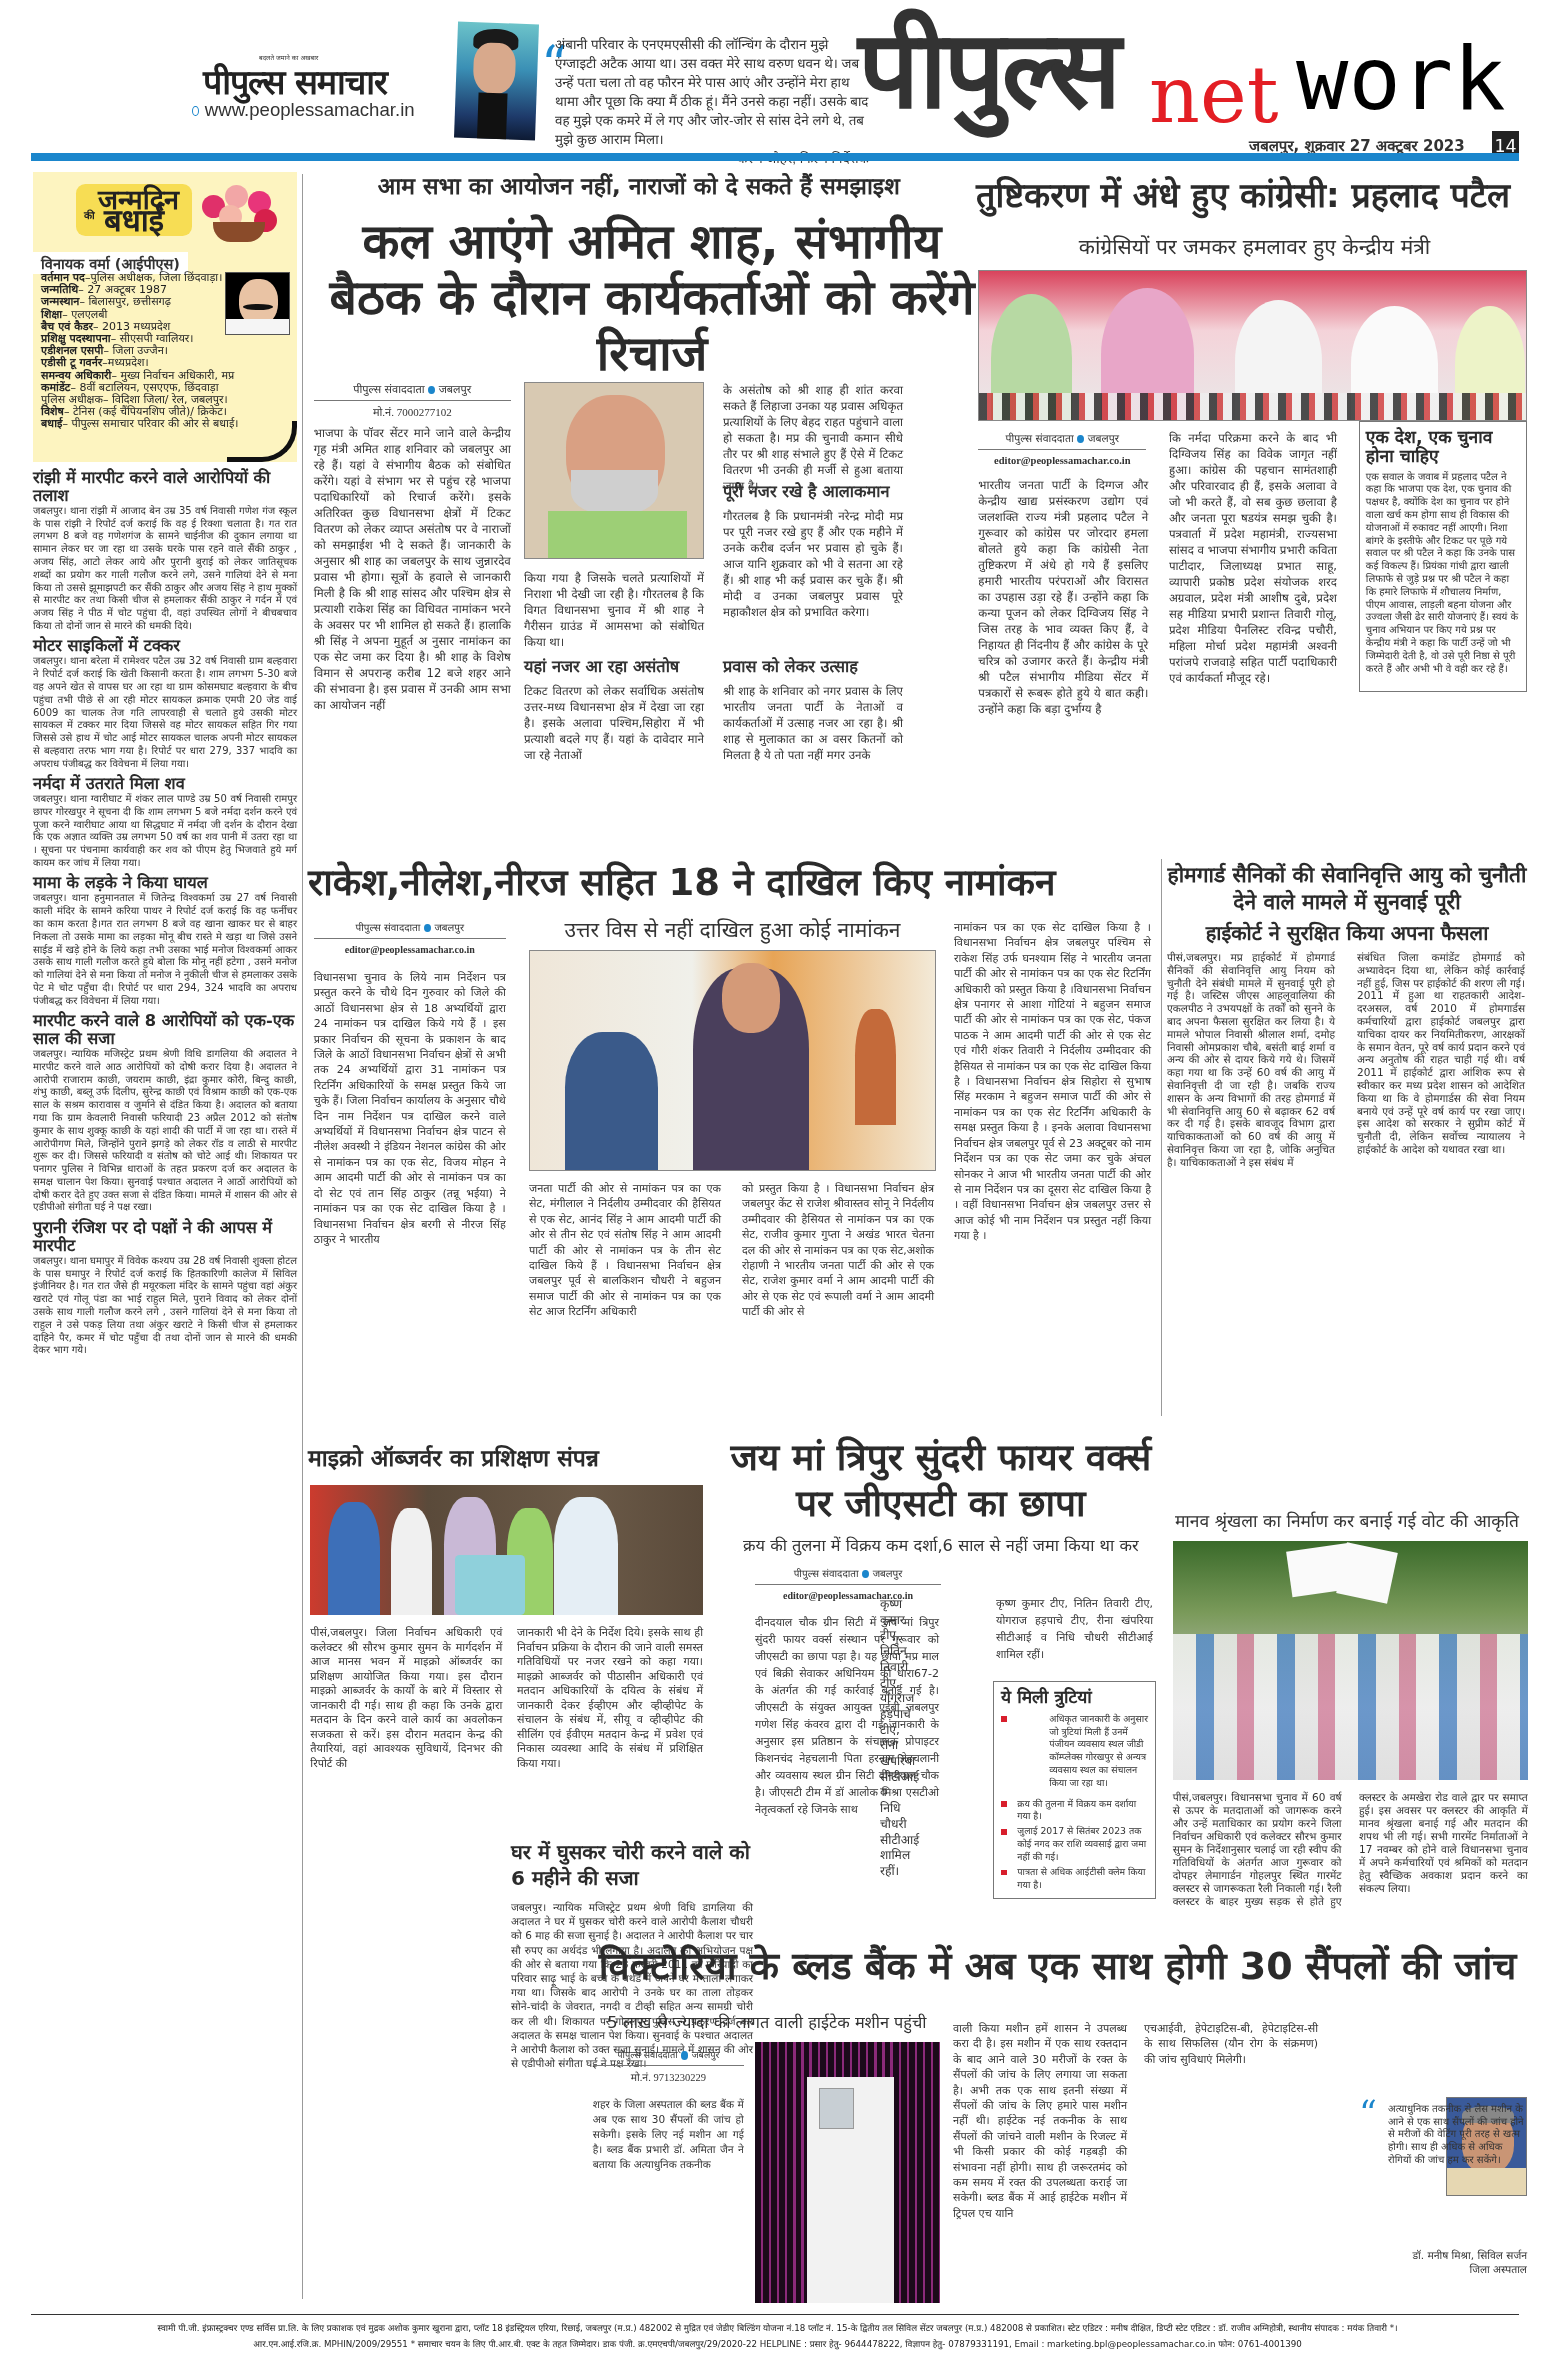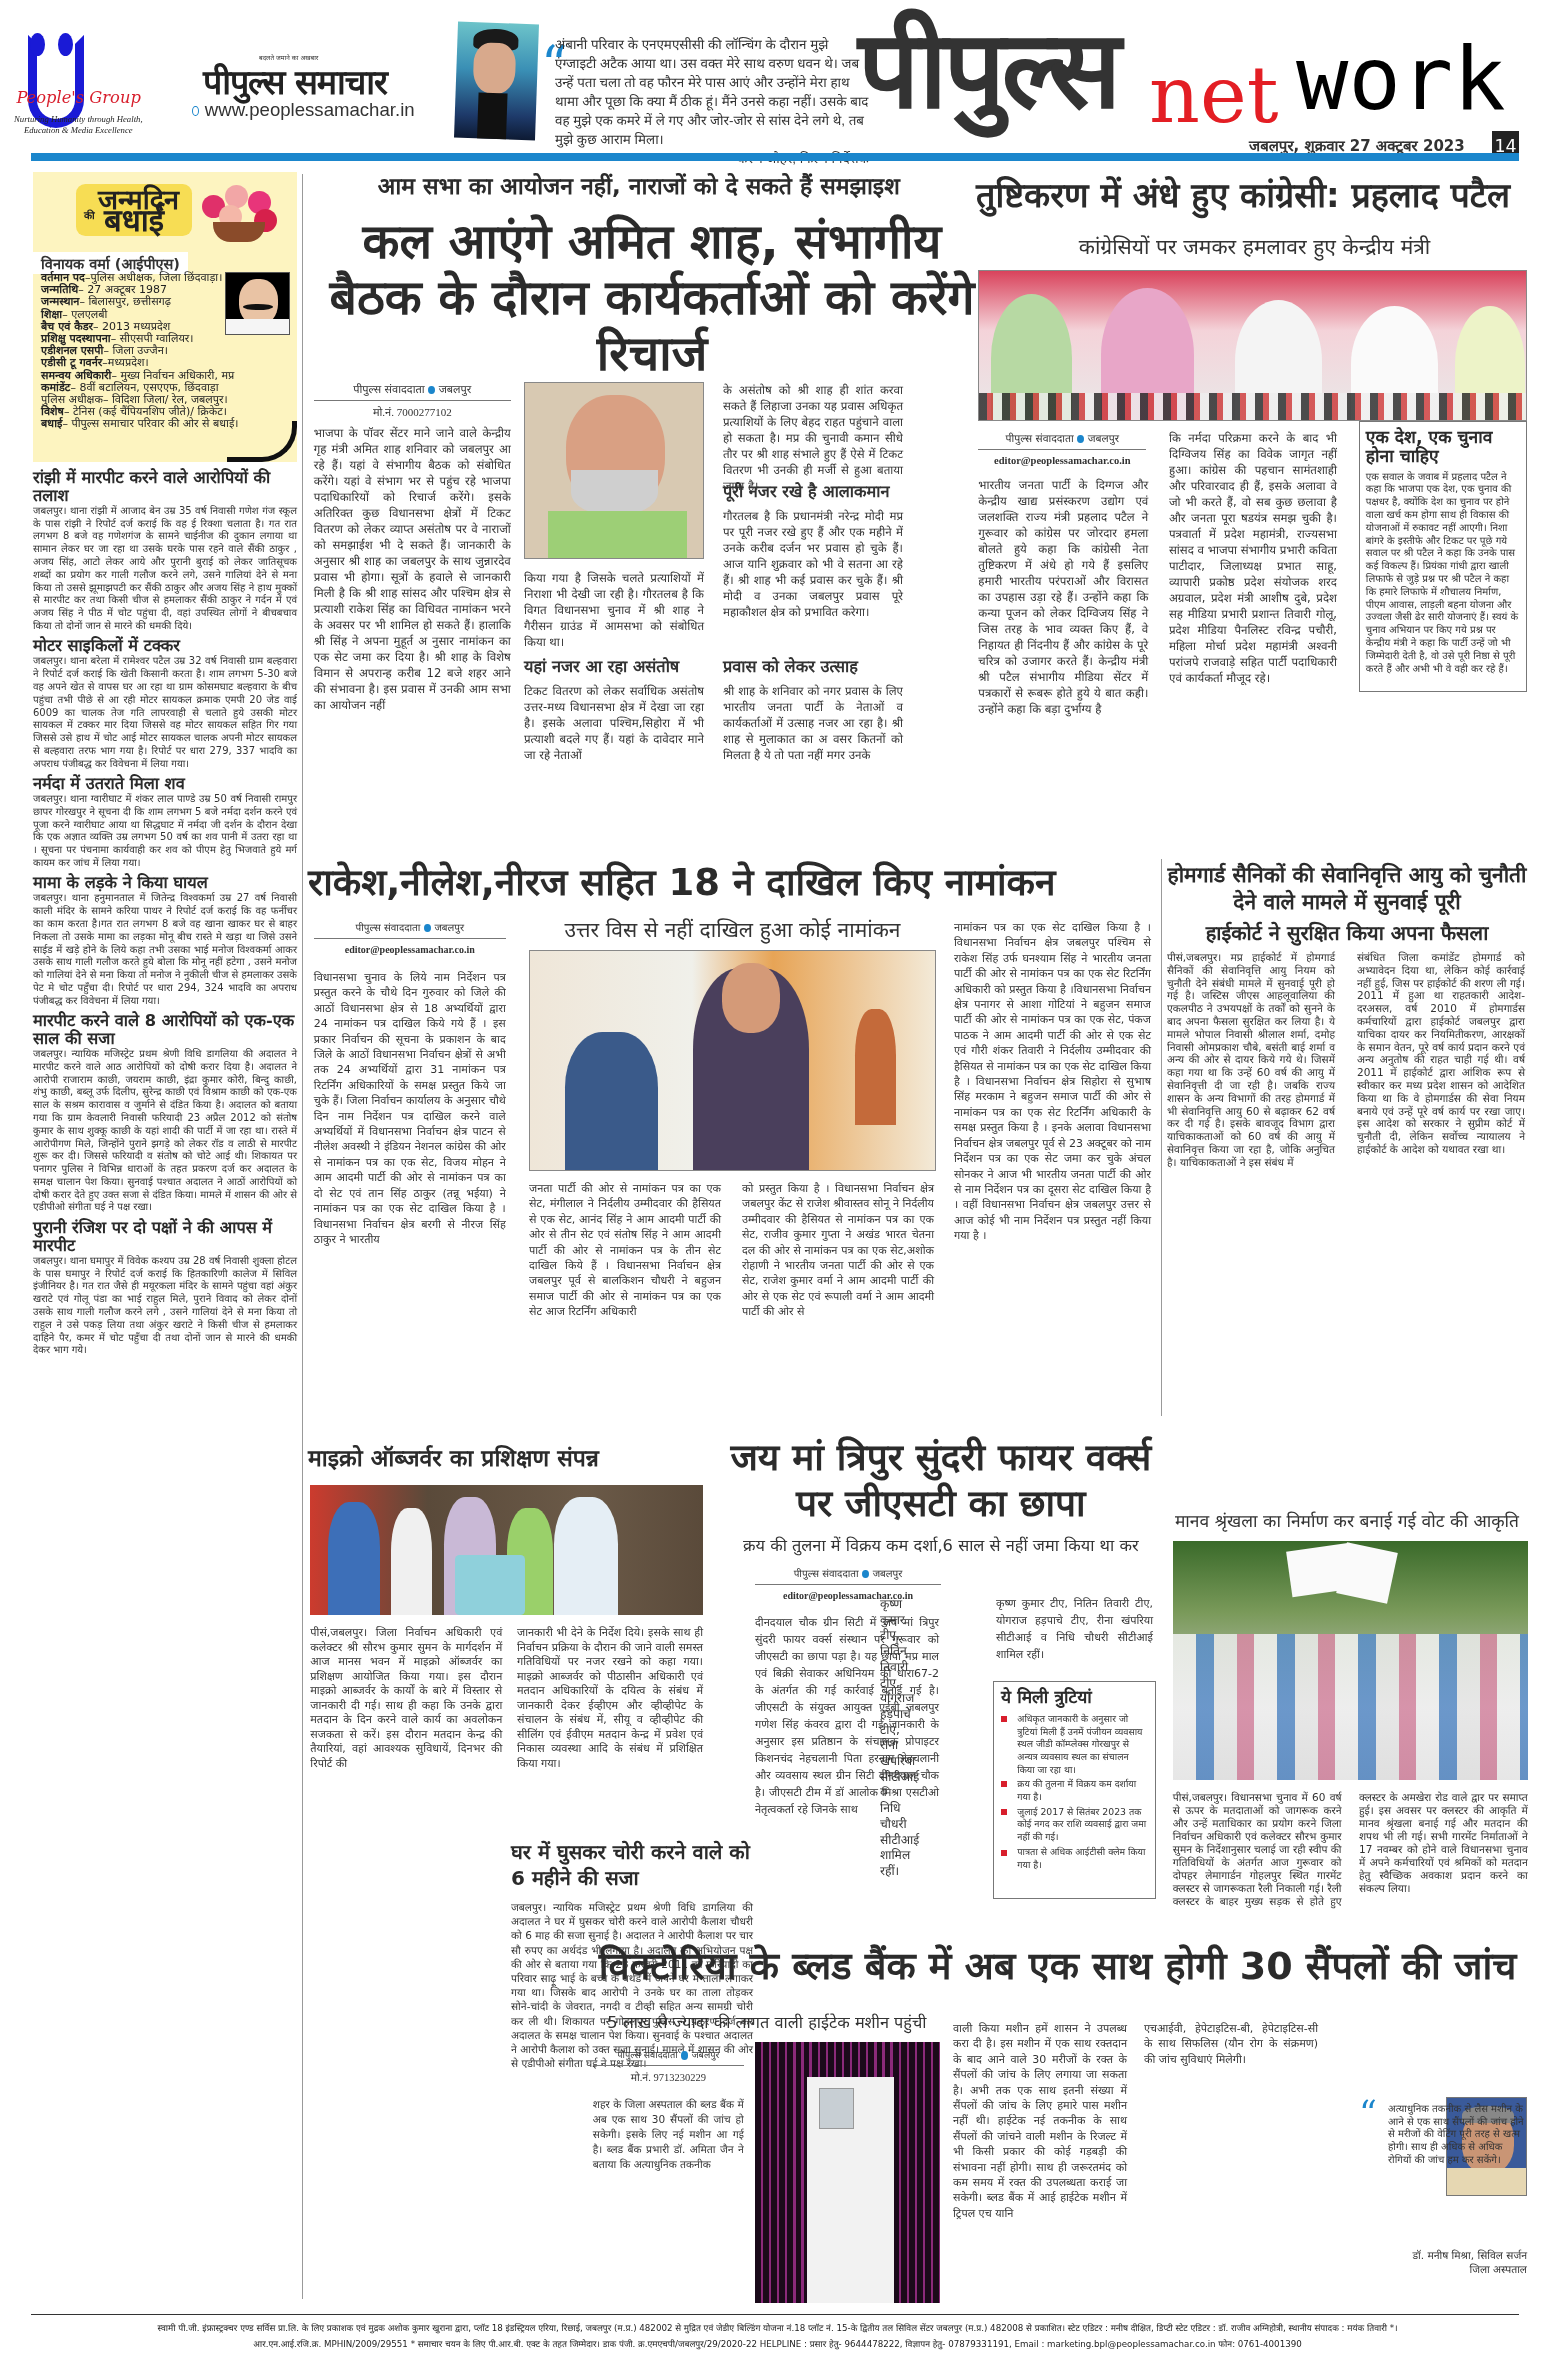--- a/index.html
+++ b/index.html
@@ -58,27 +58,20 @@
   .box { border: 1.2px solid #777; }
   .bullet { display:inline-block; width: 5.8px; height: 5.8px; background: #d81e2c; margin-right: 10.5px; vertical-align: middle; }
   .footer-rule { left: 31px; top: 2314px; width: 1488px; height: 1.2px; background: #333; }
   .footer1 { left: 46px; top: 2322px; width: 1463px; font-size: 8.7px; color: #222; text-align: center; white-space: nowrap; overflow: hidden; }
   .footer2 { left: 46px; top: 2338px; width: 1463px; font-size: 8.7px; color: #222; text-align: center; white-space: nowrap; overflow: hidden; }
 </style>
 </head>
 <body>
 
 <div class="abs" style="left:0;top:0;width:1555px;height:168px;">
-  <div class="abs" style="left:0;top:0;width:157px;height:145px;">
-    <div class="abs pg-logo-ring"></div>
-    <div class="abs pg-logo-dot" style="left:30px;"></div>
-    <div class="abs pg-logo-dot" style="left:58px;"></div>
-    <div class="abs pg-name">People's Group</div>
-    <div class="abs pg-tag">Nurturing Humanity through Health, Education &amp; Media Excellence</div>
-  </div>
   <div class="abs ps-sub">बदलते जमाने का अखबार</div>
   <div class="abs ps-title">पीपुल्स समाचार</div>
   <div class="abs ps-url">
     <span class="ps-url-dot"></span><span>www.peoplessamachar.in</span>
   </div>
   <div class="abs kj-photo">
     <div class="abs kj-hair"></div>
     <div class="abs kj-face" style="top:20px;"></div>
     <div class="abs" style="left:23px;top:70px;width:29px;height:46px;background:#111;"></div>
   </div>
@@ -247,21 +240,21 @@
   <div class="abs" style="left:35px;top:137px;width:186px;">
     <div class="byline" style="font-size:10px;"><span>पीपुल्स संवाददाता</span><span class="dot"></span><span>जबलपुर</span></div>
     <div class="byline2" style="margin-top:5.8px;font-size:10px;font-weight:bold;">editor@peoplessamachar.co.in</div>
   </div>
   <div class="abs body" style="left:35px;top:185px;width:184px;font-size:11px;line-height:17px;">दीनदयाल चौक ग्रीन सिटी में जय मां त्रिपुर सुंदरी फायर वर्क्स संस्थान पर गुरूवार को जीएसटी का छापा पड़ा है। यह छापा मप्र माल एवं बिक्री सेवाकर अधिनियम की धारा67-2 के अंतर्गत की गई कार्रवाई बताई गई है। जीएसटी के संयुक्त आयुक्त एईबी जबलपुर गणेश सिंह कंवरव द्वारा दी गई जानकारी के अनुसार इस प्रतिष्ठान के संचालक प्रोपाइटर किशनचंद नेहचलानी पिता हरनाम नेहचलानी और व्यवसाय स्थल ग्रीन सिटी दीनदयाल चौक है। जीएसटी टीम में डॉ आलोक मिश्रा एसटीओ नेतृत्वकर्ता रहे जिनके साथ</div>
   <div class="abs body" style="left:160px;top:168px;width:0;">कृष्ण कुमार टीए, नितिन तिवारी टीए, योगराज हड़पाचे टीए, रीना खंपरिया सीटीआई व निधि चौधरी सीटीआई शामिल रहीं।</div>
   <div class="abs body" style="left:276px;top:166px;width:157px;font-size:11px;line-height:17px;">कृष्ण कुमार टीए, नितिन तिवारी टीए, योगराज हड़पाचे टीए, रीना खंपरिया सीटीआई व निधि चौधरी सीटीआई शामिल रहीं।</div>
   <div class="abs box" style="left:273px;top:252px;width:163px;height:218px;padding:5.8px 7px;">
     <div class="hl" style="font-size:17.4px;margin-bottom:5.8px;">ये मिली त्रुटियां</div>
     <div style="font-size:9.3px;line-height:12.8px;color:#333;">
-      <div style="display:flex;margin-bottom:1px;">
+      <div style="display:flex;margin-bottom:8px;gap:32px;">
           <span class="bullet" style="flex:none;margin-top:3.5px;"></span>
           <span>अधिकृत जानकारी के अनुसार जो त्रुटियां मिली हैं उनमें पंजीयन व्यवसाय स्थल जीडी कॉम्प्लेक्स गोरखपुर से अन्यत्र व्यवसाय स्थल का संचालन किया जा रहा था।</span>
         </div>
       <div style="display:flex;margin-bottom:2.3px;">
           <span class="bullet" style="flex:none;margin-top:3.5px;"></span>
           <span>क्रय की तुलना में विक्रय कम दर्शाया गया है।</span>
         </div>
       <div style="display:flex;margin-bottom:2.3px;">
           <span class="bullet" style="flex:none;margin-top:3.5px;"></span>
           <span>जुलाई 2017 से सितंबर 2023 तक कोई नगद कर राशि व्यवसाई द्वारा जमा नहीं की गई।</span>

